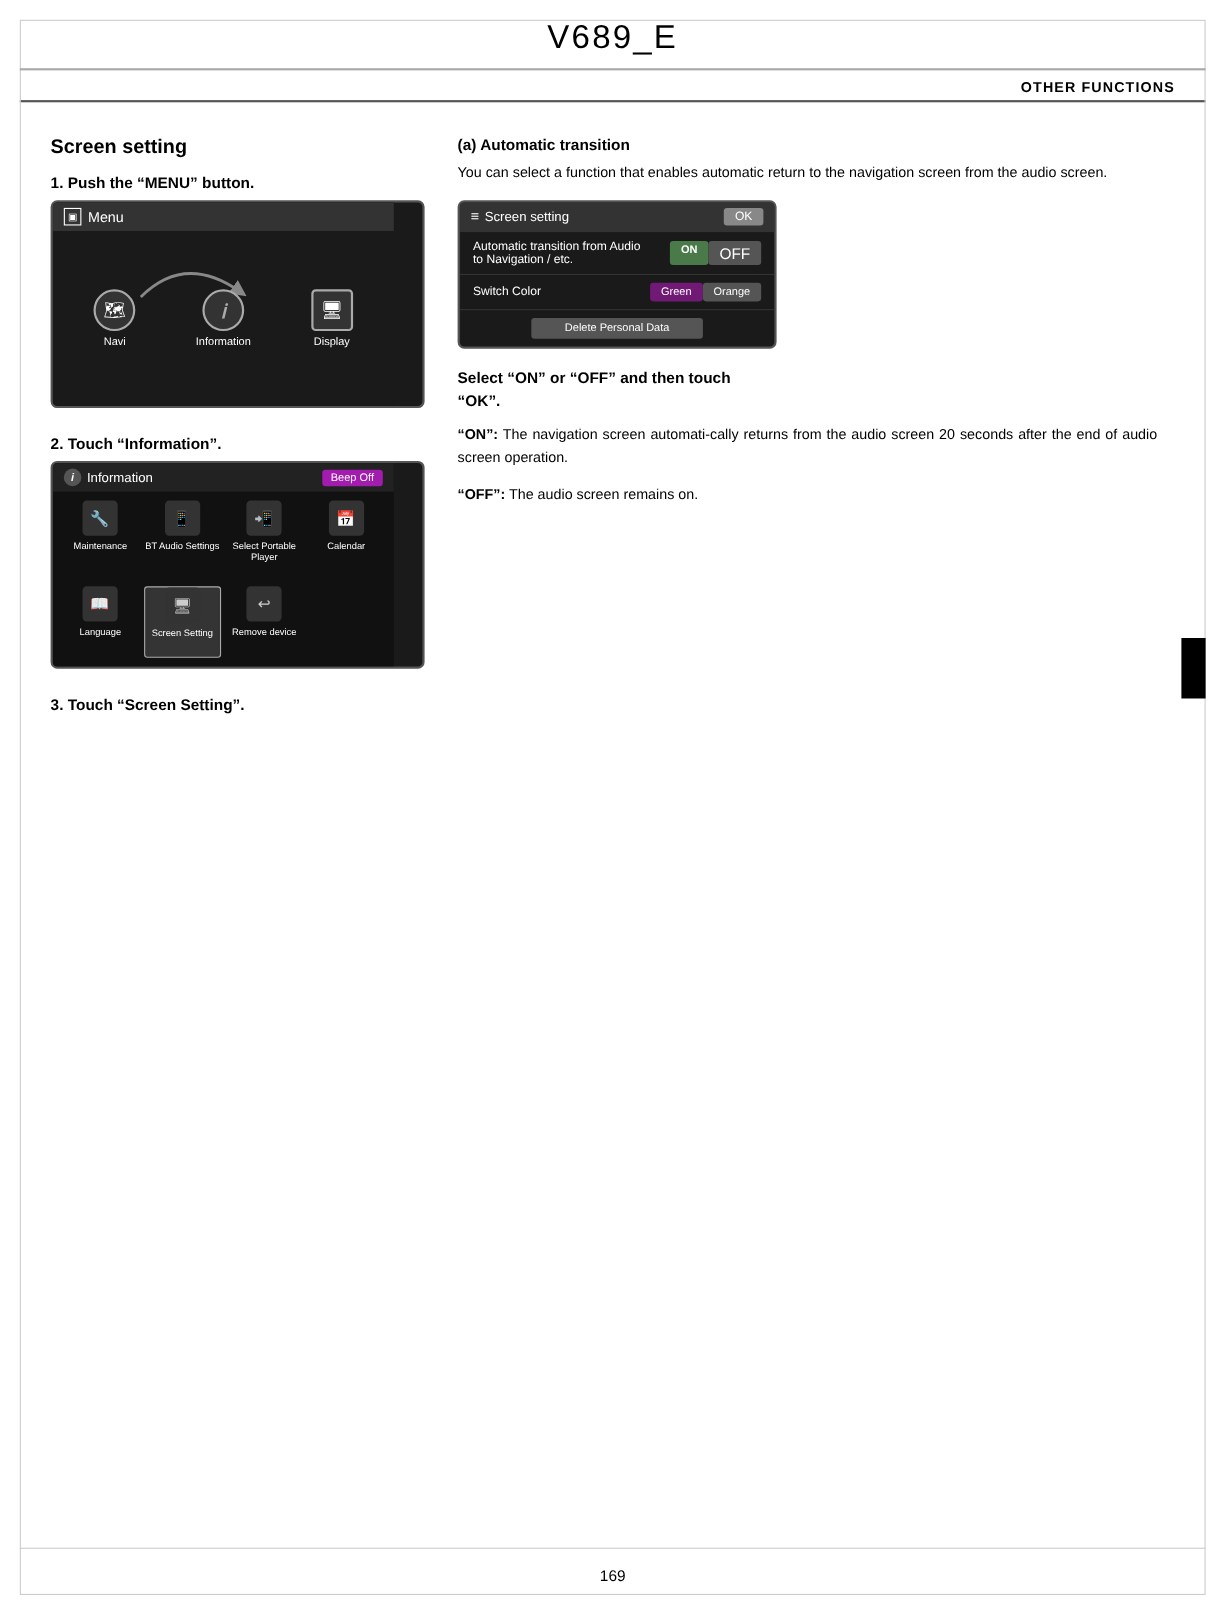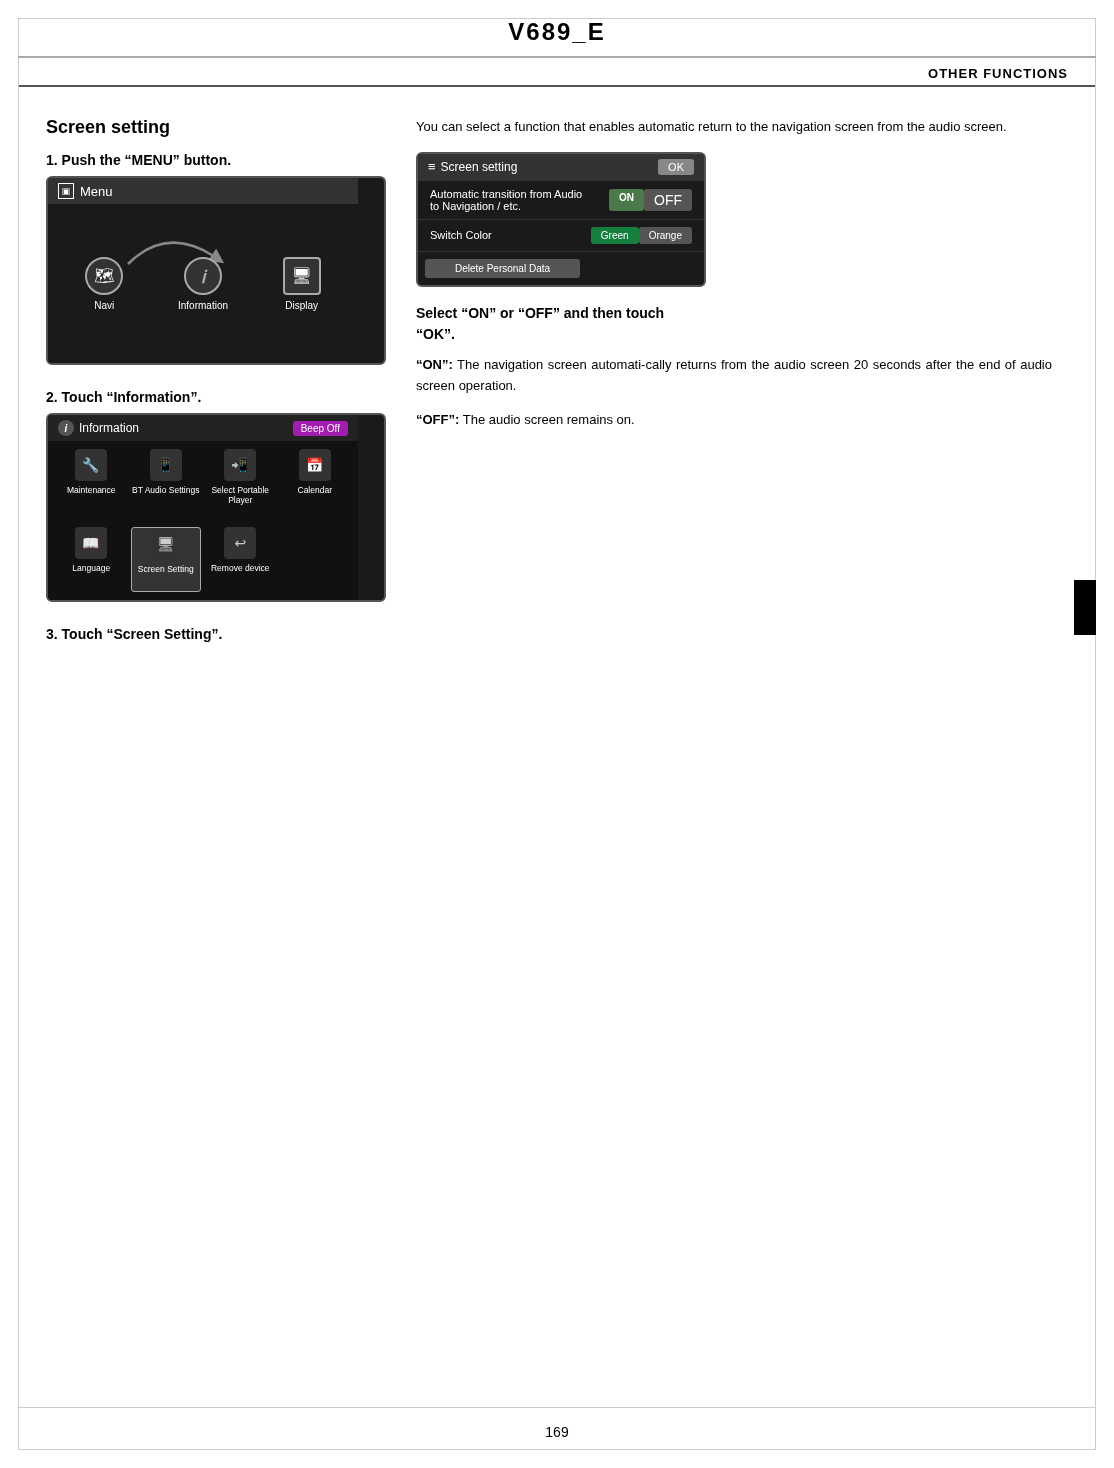--- a/index.html
+++ b/index.html
@@ -25,22 +25,22 @@
     .header {
       display: flex;
       justify-content: center;
       align-items: center;
       padding: 18px 0 10px 0;
       border-bottom: 2px solid #aaa;
       margin: 0 18px;
       position: relative;
     }
     .header-title {
-      font-size: 24px;
-      font-weight: bold;
+      font-size: 30px;
+      font-weight: normal;
       letter-spacing: 2px;
     }
 
     
     .section-header {
       display: flex;
       justify-content: flex-end;
       align-items: center;
       padding: 8px 28px 4px 28px;
       margin: 0 18px;
@@ -306,37 +306,37 @@
       font-weight: bold;
     }
     .btn-off {
       background: #555;
       color: #fff;
       font-size: 14px;
       padding: 3px 10px;
       border-radius: 3px;
     }
     .btn-green {
-      background: #15803d;
+      background: #701a75;
       color: #fff;
       font-size: 10px;
       padding: 3px 10px;
       border-radius: 3px;
       text-align: center;
     }
     .btn-orange {
       background: #555;
       color: #fff;
       font-size: 10px;
       padding: 3px 10px;
       border-radius: 3px;
     }
     .delete-row {
       display: flex;
-      justify-content: flex-start;
+      justify-content: center;
       padding: 7px;
       border-top: 1px solid #333;
     }
     .delete-btn {
       background: #555;
       color: #fff;
       font-size: 10px;
       padding: 4px 30px;
       border-radius: 3px;
     }
@@ -496,20 +496,21 @@
     <div class="step">
       <div class="step-label">
         <span>3.</span>&nbsp;<span>Touch “Screen Setting”.</span>
       </div>
     </div>
 
   </div>
 
   <div class="right-col">
 
+    <div class="sub-heading">(a)  Automatic transition</div>
     <p class="body-text">You can select a function that enables automatic return to the navigation screen from the audio screen.</p>
 
     <div class="screen-setting-mockup">
       <div class="ss-bar">
         <div class="ss-bar-left">
           <span style="font-size:13px;">≡</span>
           <span>Screen setting</span>
         </div>
         <span class="ok-btn">OK</span>
       </div>

